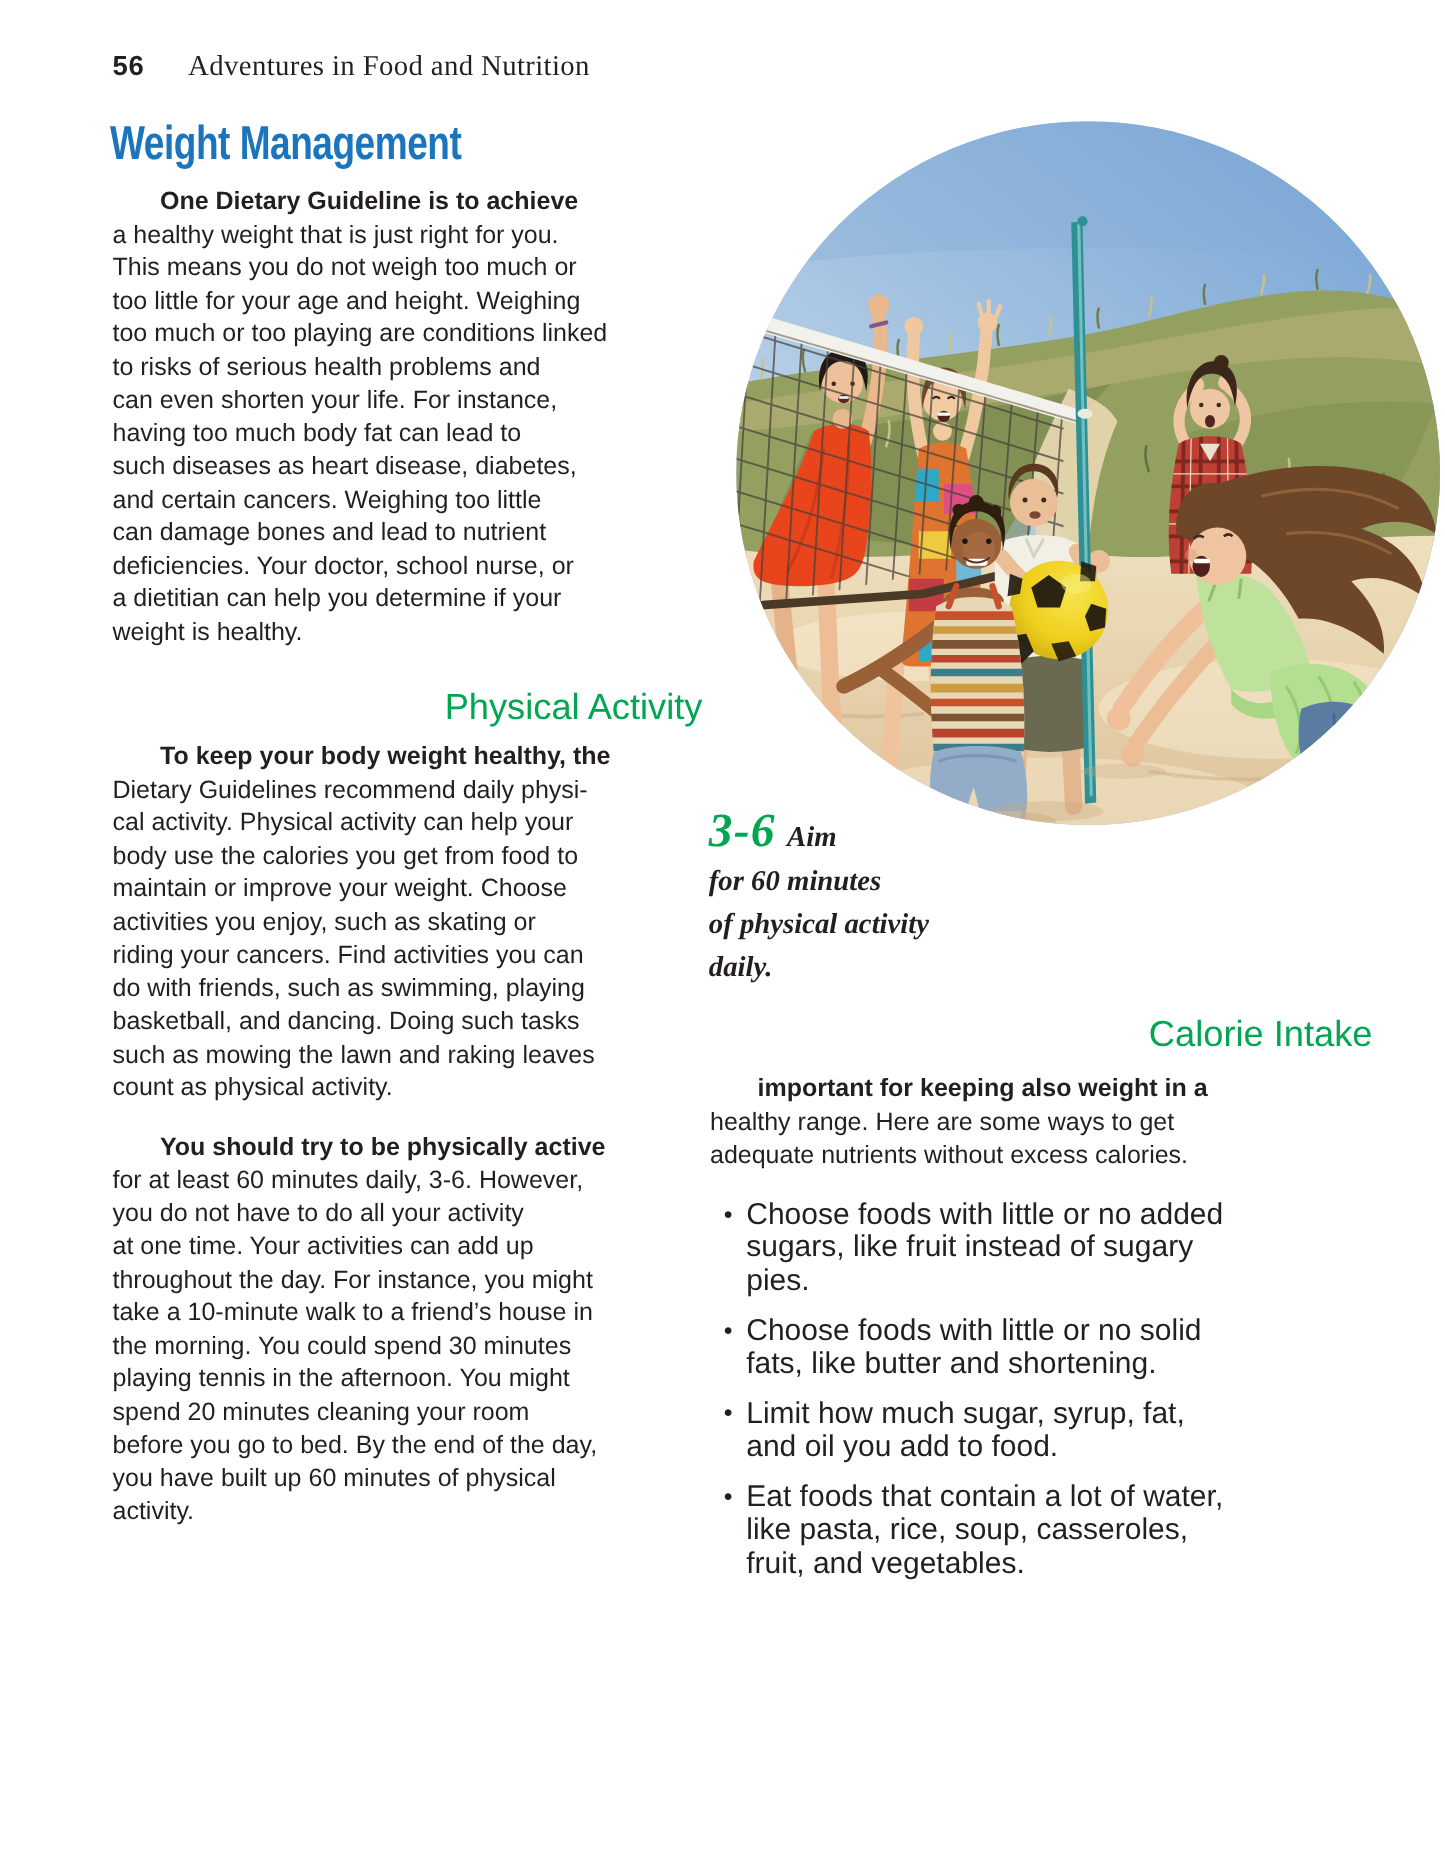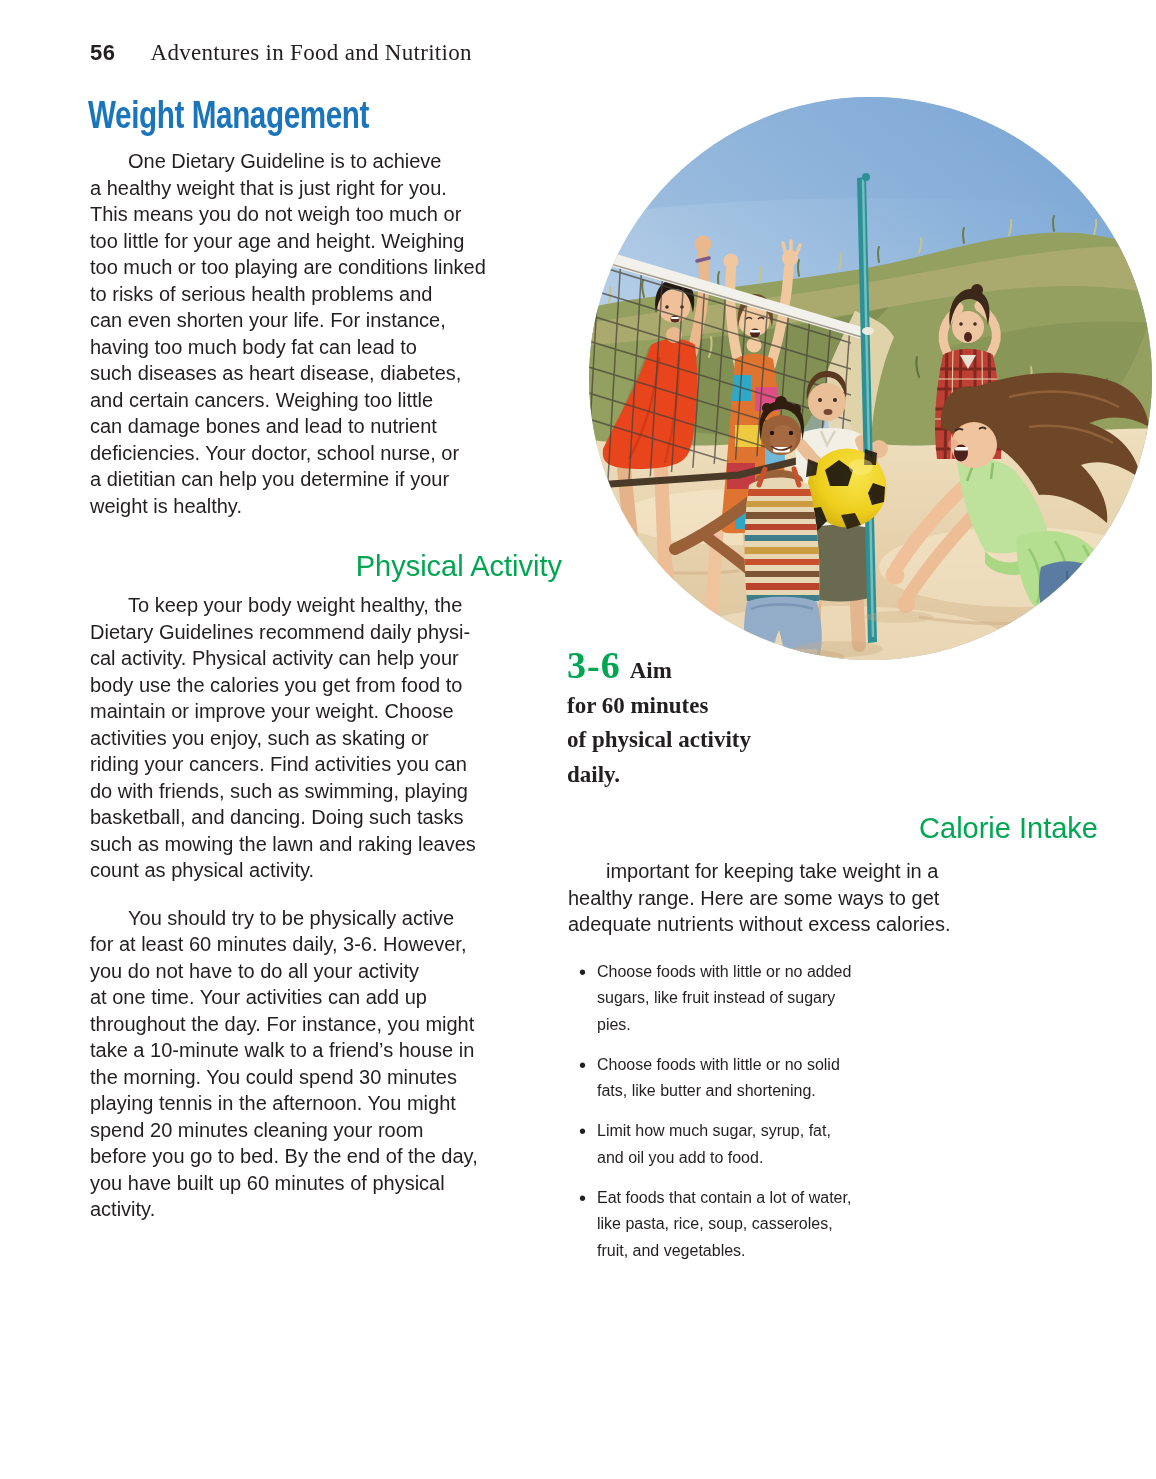--- a/index.html
+++ b/index.html
@@ -20,39 +20,39 @@
   .chapter-title{
     position:absolute;left:88px;top:94px;margin:0;
     font-size:38px;font-weight:700;letter-spacing:-.5px;color:var(--title-blue);
     transform:scaleX(.78);transform-origin:left top;white-space:nowrap;
   }
   
   .col-left{position:absolute;left:90px;top:148px;width:472px;}
   .col-right{position:absolute;left:568px;top:812px;width:530px;}
   .para{margin:0;}
   .para div{line-height:26.5px;font-size:20px;white-space:pre;}
-  .para.indent > div:first-child{text-indent:38px;}
+  .para.indent > div:first-child{text-indent:38px;font-weight:bold;}
   h2.sec{
     margin:0;font-size:29px;font-weight:400;line-height:33px;
     color:var(--heading-green);letter-spacing:0;text-align:right;
   }
   .col-left h2.sec{margin-top:31px;margin-bottom:9px;}
   .para + .para{margin-top:21px;}
   .col-right .para{margin-top:13px;}
   
   ul.bullets{list-style:none;margin:21px 0 0 0;padding:0;}
   ul.bullets li{display:flex;margin-bottom:13.5px;}
   ul.bullets .dot{width:29px;flex:0 0 29px;font-size:20px;line-height:26.5px;padding-left:11px;box-sizing:border-box;}
-  ul.bullets .li-lines div{line-height:26.5px;font-size:16px;white-space:pre;}
+  ul.bullets .li-lines div{line-height:26.5px;font-size:24px;white-space:pre;}
   
   figure.photo-circle{position:absolute;left:589px;top:97px;width:563px;height:563px;margin:0;}
   .photo-clip{position:absolute;inset:0;border-radius:50%;overflow:hidden;background:#bcd3e8;}
   figcaption.fig-caption{
     position:absolute;left:-22px;top:551px;width:310px;
-    font-family:"Liberation Serif",serif;font-weight:bold;
+    font-family:"Liberation Serif",serif;font-style:italic;font-weight:bold;
     color:var(--body-text);
   }
   .cap-line{font-size:23px;line-height:34.5px;white-space:pre;}
   .cap-line.first{display:flex;align-items:baseline;}
   .fig-num{
     font-size:38px;line-height:34.5px;color:var(--heading-green);
     margin-right:9px;letter-spacing:1px;
   }
 </style>
 </head>
@@ -414,21 +414,21 @@
       </div>
       <div class="cap-line">for 60 minutes</div>
       <div class="cap-line">of physical activity</div>
       <div class="cap-line">daily.</div>
     </figcaption>
   </figure>
 
   <div class="col-right">
     <h2 class="sec">Calorie Intake</h2>
     <div class="para indent">
-        <div>important for keeping take weight in a</div>
+        <div>important for keeping also weight in a</div>
         <div>healthy range. Here are some ways to get</div>
         <div>adequate nutrients without excess calories.</div>
       </div>
     <ul class="bullets">
       <li>
         <span class="dot">•</span>
         <div class="li-lines">
             <div>Choose foods with little or no added</div>
             <div>sugars, like fruit instead of sugary</div>
             <div>pies.</div>

